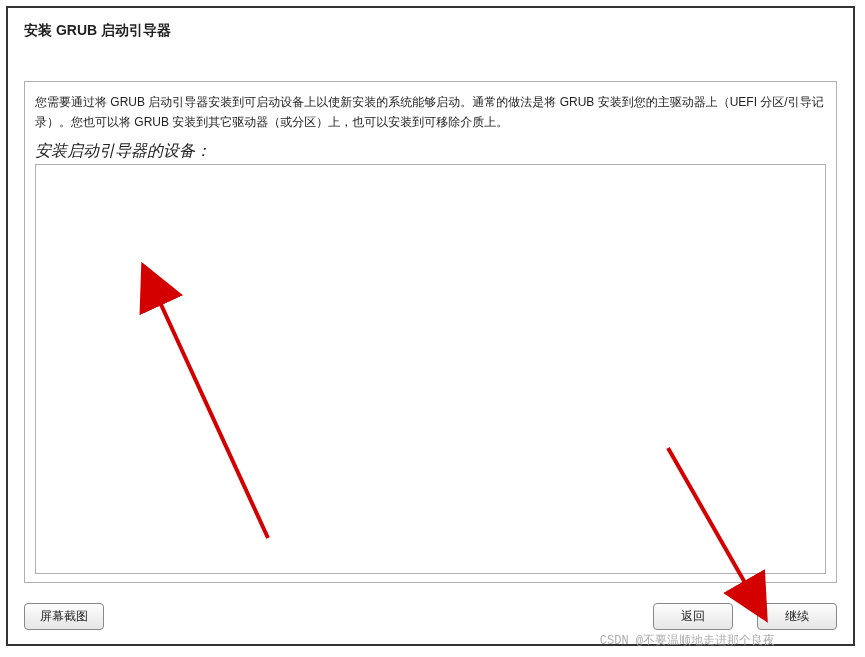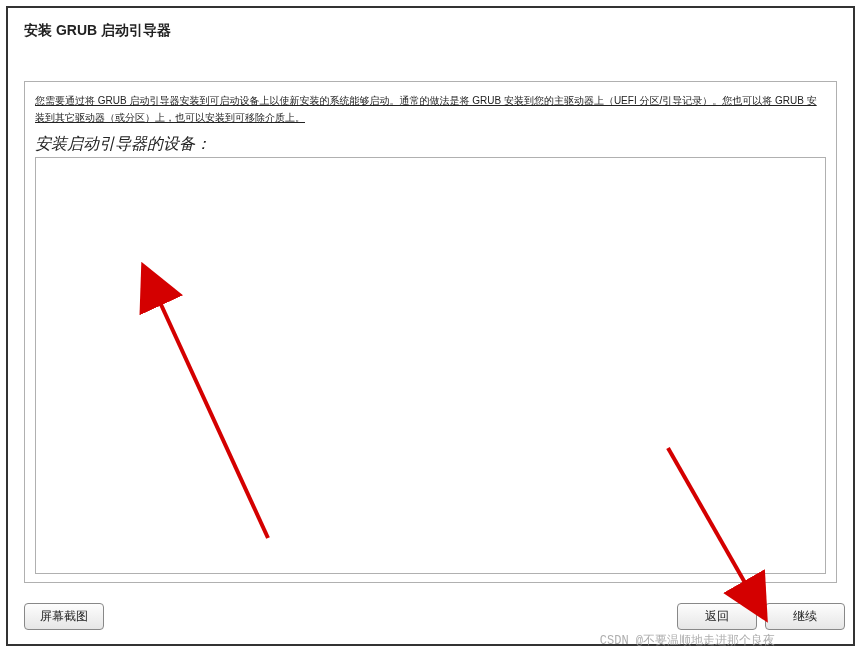--- a/index.html
+++ b/index.html
@@ -72,24 +72,23 @@
       color: #222;
     }
     .description-box {
       border: 1px solid #b0b0b0;
       padding: 10px 10px 8px 10px;
       flex: 1;
       display: flex;
       flex-direction: column;
     }
     .description-text {
-      font-size: 10px;
+      font-size: 12px;
       line-height: 1.7;
       color: #222;
-      text-decoration: underline;
     }
     .device-label {
       font-size: 16px;
       font-style: italic;
       margin-top: 8px;
       margin-bottom: 2px;
       color: #222;
     }
     .device-list {
       border: 1px solid #b0b0b0;
@@ -104,22 +103,22 @@
       color: #222;
     }
     .device-option.selected {
       background: #2b6fd6;
       background: linear-gradient(180deg, #3d7ee0 0%, #2560c8 100%);
       color: #fff;
       font-weight: bold;
     }
     .button-bar {
       display: flex;
-      padding: 10px 8px 14px 16px;
-      gap: 8px;
+      padding: 10px 16px 14px 16px;
+      gap: 24px;
     }
     .btn {
       border: 1px solid #888;
       background: linear-gradient(180deg, #fdfdfd 0%, #e6e6e6 100%);
       border-radius: 4px;
       padding: 4px 0;
       font-size: 12px;
       cursor: pointer;
       text-align: center;
       min-width: 80px;

